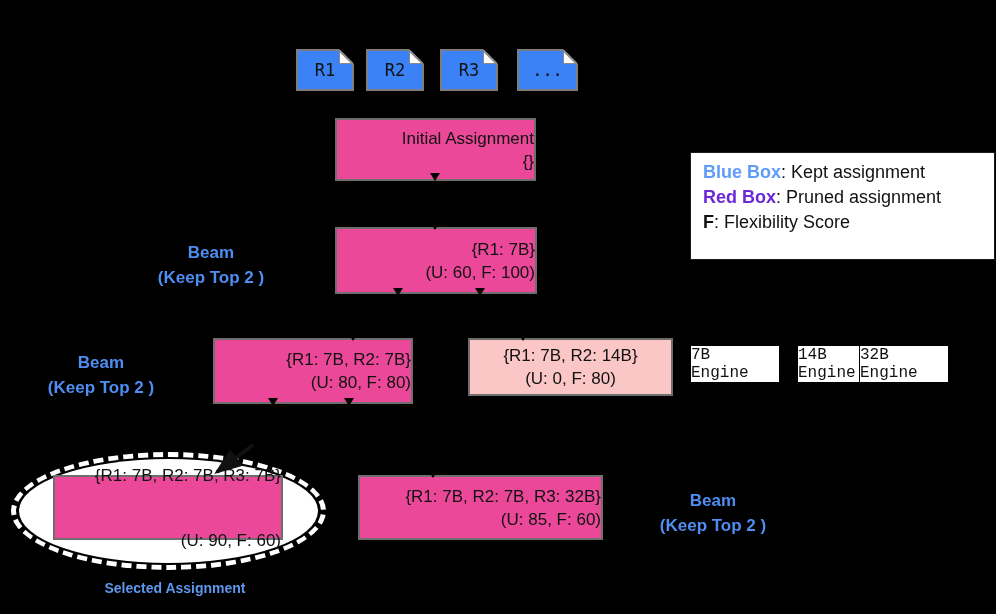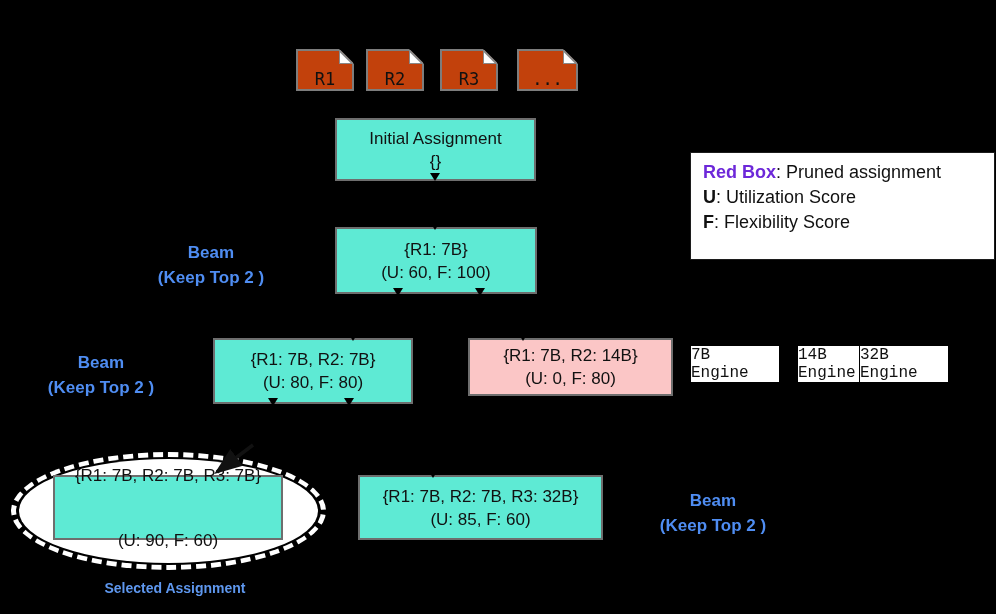--- a/index.html
+++ b/index.html
@@ -2,36 +2,36 @@
 <html><head>
 <meta charset="utf-8">
 <style>
   html,body { margin:0; padding:0; background:#000; }
   #canvas {
     position:relative; width:996px; height:614px; background:#000;
     font-family:"Liberation Sans", sans-serif; overflow:hidden;
   }
   
   .doc {
-    position:absolute; width:54px; height:38px; background:#c2410c;
-    border:2px solid #7d7d7d; display:flex; align-items:flex-end; justify-content:center;
+    position:absolute; width:54px; height:38px; background:#3b82f6;
+    border:2px solid #7d7d7d; display:flex; align-items:center; justify-content:center;
     font-family:"DejaVu Sans Mono", monospace; font-size:17px; color:#111;
   }
   .doc::before { 
     content:""; position:absolute; top:-2px; right:-2px; width:0; height:0;
     border-top:15px solid #000; border-left:15px solid transparent;
   }
   .doc .fold { position:absolute; top:-1px; right:-1px; width:14px; height:14px; }
   
   .node {
     position:absolute; box-sizing:border-box; border:2px solid #6e6e6e;
     display:flex; flex-direction:column; align-items:center; justify-content:center;
     font-size:17px; line-height:23px; color:#111; text-align:center;
   }
-  .node.kept   { background:#5eead4; }
+  .node.kept   { background:#ec4899;align-items:flex-end; }
   .node.pruned { background:#fbc6c6; }
   
   .legend {
     position:absolute; left:690px; top:152px; width:305px; height:108px;
     box-sizing:border-box; background:#fff; border:1px solid #1c1c1c;
     padding:7px 0 0 12px; font-size:18px; line-height:25px; color:#111;
   }
   .legend b.t0 { color:#5e9cf8; }
   .legend b.t1 { color:#6d28d9; }
   .legend b.t2, .legend b.t3 { color:#111; }
@@ -92,22 +92,22 @@
     <span>R3</span>
   </div>
   <div class="doc" style="left:517px; top:49px; width:57px;">
     <svg class="fold" viewBox="0 0 14 14">
         <path d="M0 0 L14 14 L0 14 Z" fill="#ffffff" stroke="#888" stroke-width="2"></path>
       </svg>
     <span>...</span>
   </div>
 
   <div class="legend">
+    <div><b class="t0">Blue Box</b><span>: Kept assignment</span></div>
     <div><b class="t1">Red Box</b><span>: Pruned assignment</span></div>
-    <div><b class="t2">U</b><span>: Utilization Score</span></div>
     <div><b class="t3">F</b><span>: Flexibility Score</span></div>
   </div>
 
   <div class="node kept" style="left:335px; top:118px; width:201px; height:63px;">
     <span>Initial Assignment</span>
     <span>{}</span>
   </div>
 
   <div class="node kept" style="left:335px; top:227px; width:202px; height:67px;">
     <span>{R1: 7B}</span>

